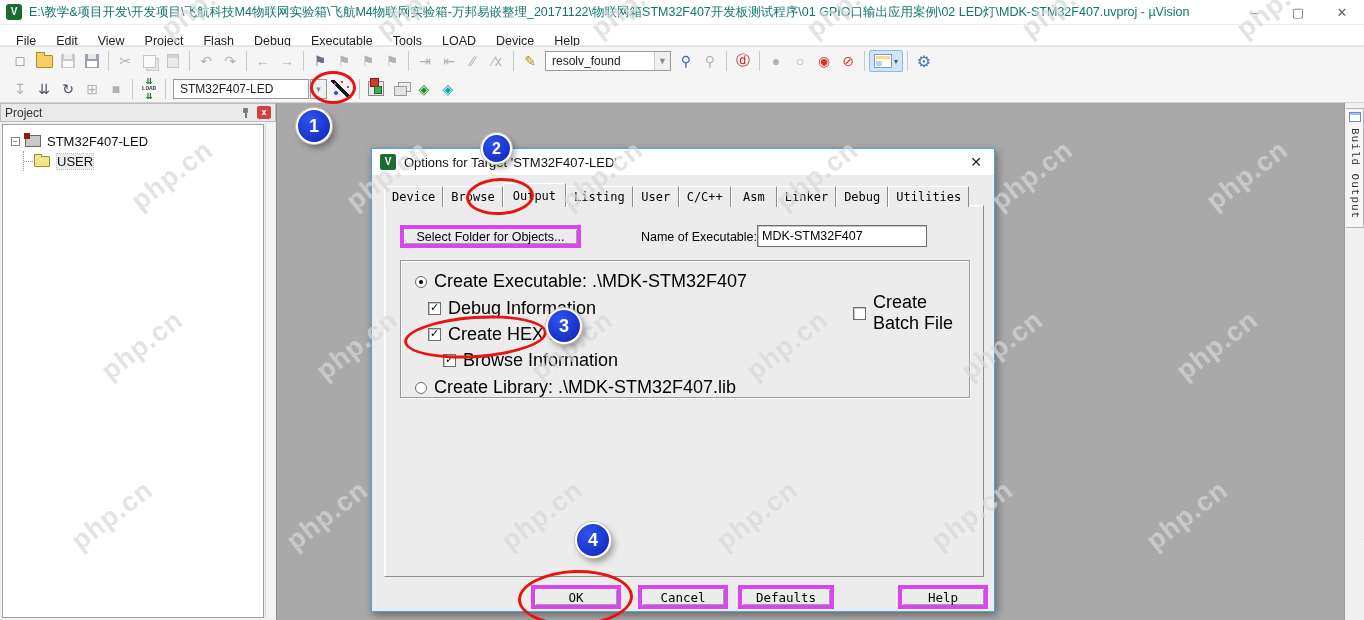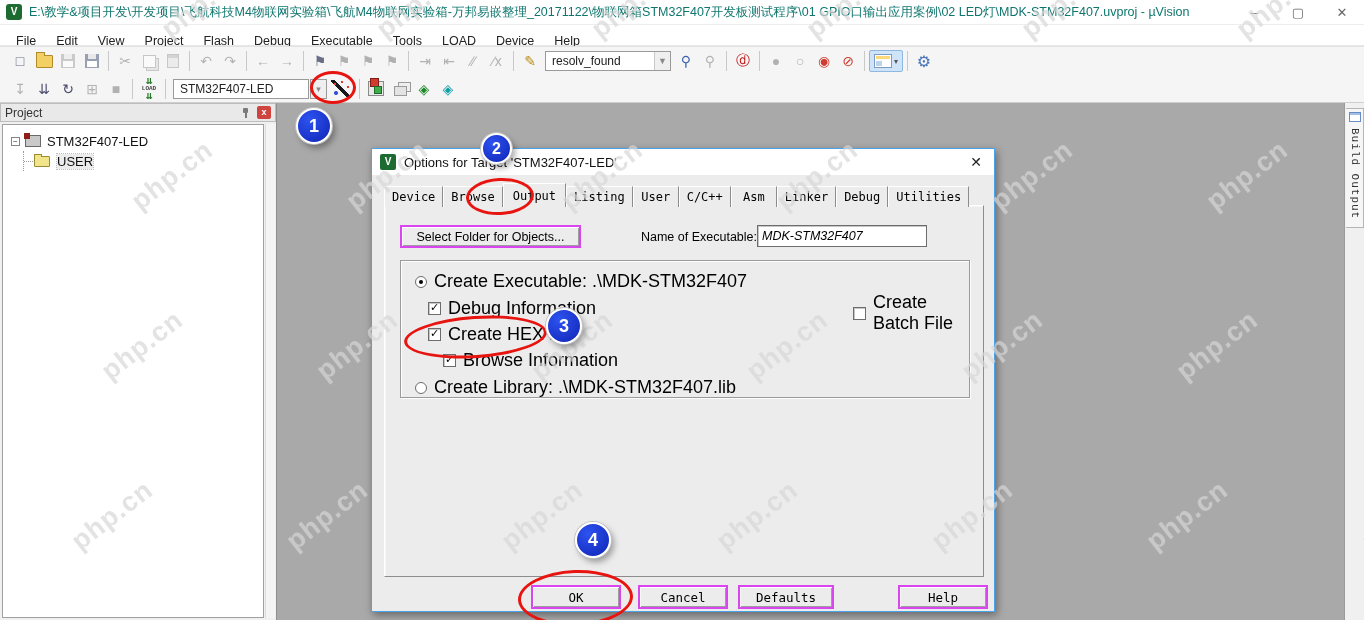--- a/index.html
+++ b/index.html
@@ -84,24 +84,24 @@
   
   #dialog{position:absolute;left:371px;top:148px;width:624px;height:464px;background:#ececec;border:1px solid #4aa3e8;box-shadow:2px 3px 8px rgba(0,0,0,.4);z-index:40;}
   #dialog-titlebar{height:26px;background:#fff;display:flex;align-items:center;padding:0 8px;}
   .dlg-icon{width:16px;height:16px;background:#1d6b30;border-radius:2px;color:#fff;font:bold 10px/16px "Liberation Sans",sans-serif;text-align:center;margin-right:8px;flex:none;}
   #dialog-title{flex:1;font-size:13px;color:#111;}
   #dialog-close{width:20px;text-align:center;font-size:14px;color:#222;}
   #tabs{position:absolute;left:12px;top:34px;display:flex;align-items:flex-end;z-index:2;}
   .tab{font:12px "DejaVu Sans Mono",monospace;color:#000;background:#ececec;border:1px solid #8c8c8c;border-bottom:none;border-top-color:#fff;border-left-color:#fff;padding:3px 7px 3px 7px;margin-top:3px;min-width:46px;text-align:center;}
   .tab.active{margin-top:0;padding:5px 9px 4px 9px;position:relative;z-index:3;}
   #tabpage{position:absolute;left:12px;top:56px;width:600px;height:372px;background:#ececec;border:1px solid #8c8c8c;border-top-color:#fff;border-left-color:#fff;box-shadow:inset 1px 1px 0 rgba(255,255,255,.6);}
-  .btn{background:#ececec;border:2px solid #d946ef;box-shadow:inset 1px 1px 0 #fff,inset -1px -1px 0 #9d9d9d;display:flex;align-items:center;justify-content:center;color:#000;}
+  .btn{background:#ececec;border:4px solid #d946ef;box-shadow:inset 1px 1px 0 #fff,inset -1px -1px 0 #9d9d9d;display:flex;align-items:center;justify-content:center;color:#000;}
   #select-folder-btn{position:absolute;left:15px;top:19px;width:181px;height:23px;font-size:12.5px;font-family:"Liberation Sans",sans-serif;}
   #exe-label{position:absolute;left:234px;top:24px;width:138px;text-align:right;font-size:12.5px;color:#000;}
-  #exe-field{position:absolute;left:372px;top:19px;width:170px;height:22px;background:#fff;border:1px solid #6d6d6d;box-shadow:inset 1px 1px 0 #c7c7c7;font-size:12.5px;padding:0 4px;line-height:20px;color:#000;font-style:italic;}
+  #exe-field{position:absolute;left:372px;top:19px;width:170px;height:22px;background:#fff;border:1px solid #6d6d6d;box-shadow:inset 1px 1px 0 #c7c7c7;font-size:12.5px;padding:0 4px;line-height:20px;color:#000;}
   #output-group{position:absolute;left:15px;top:54px;width:570px;height:138px;border:1px solid #9a9a9a;box-shadow:1px 1px 0 rgba(255,255,255,.9),inset 1px 1px 0 rgba(255,255,255,.9);}
   .opt-row{position:absolute;display:flex;align-items:center;font-size:18px;color:#000;}
   .radio{width:12px;height:12px;border:1px solid #6d6d6d;border-radius:50%;background:#fff;margin-right:7px;position:relative;flex:none;}
   .radio.checked::after{content:"";position:absolute;left:3px;top:3px;width:4px;height:4px;background:#000;border-radius:50%;}
   .checkbox{width:13px;height:13px;border:1px solid #6d6d6d;background:#fff;box-shadow:inset 1px 1px 0 #c7c7c7;margin-right:7px;position:relative;font:bold 11px/12px "DejaVu Sans",sans-serif;text-align:center;color:#000;flex:none;}
   .checkbox.checked::after{content:"✓";position:absolute;left:1px;top:-1px;}
   #dlg-buttons{position:absolute;left:0;top:436px;width:624px;height:41px;}
   .dlg-btn{position:absolute;height:24px;font:12.5px "DejaVu Sans Mono",monospace;}
   #ok-btn{left:159px;width:90px;}
   #cancel-btn{left:266px;width:90px;}

